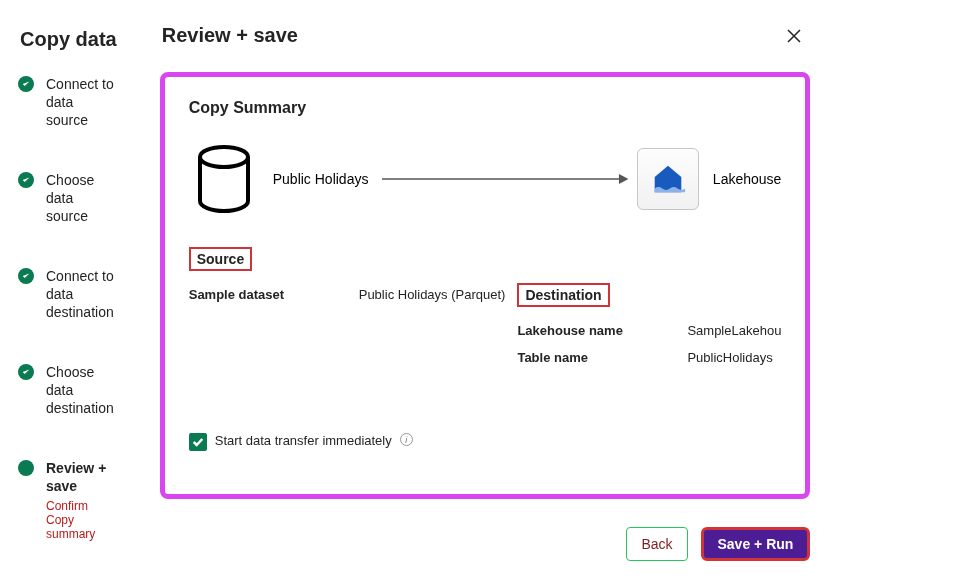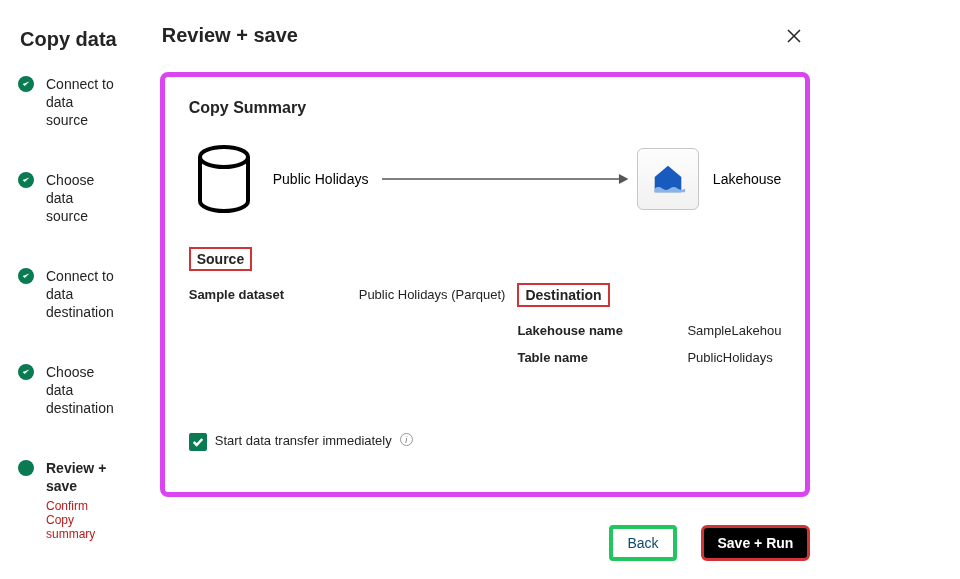--- a/index.html
+++ b/index.html
@@ -49,22 +49,22 @@
   .row-v { color: #242424; overflow: hidden; text-overflow: ellipsis; }
 
   .options { margin-top: 56px; }
   .options-title { font-size: 14px; font-weight: 600; margin-bottom: 16px; }
   .chk-row { display: flex; align-items: flex-start; gap: 8px; font-size: 13px; }
   .chk { width: 18px; height: 18px; background: #0a7a52; border-radius: 2px; display: flex; align-items: center; justify-content: center; cursor: pointer; }
   .chk svg { width: 12px; height: 12px; stroke: #fff; stroke-width: 3; fill: none; }
   .info-icon { width: 13px; height: 13px; border: 1px solid #999; border-radius: 50%; display: inline-flex; align-items: center; justify-content: center; font-size: 9px; color: #777; font-style: italic; cursor: pointer; }
 
   .footer { display: flex; justify-content: flex-end; gap: 0; padding-top: 28px; padding-right: 0; }
-  .btn-back { border: 4px solid #22c55e; background: #fff; color: #0c4a6e; font-size: 14px; padding: 6px 14px; border-radius: 4px; margin-right: 24px; cursor: pointer; }
-  .btn-run { border: 3px solid #d13438; background: #000000; color: #fff; font-size: 14px; font-weight: 600; padding: 6px 14px; border-radius: 6px; cursor: pointer; }
+  .btn-back { border: 1px solid #22c55e; background: #fff; color: #7f1d1d; font-size: 14px; padding: 6px 14px; border-radius: 4px; margin-right: 13px; cursor: pointer; }
+  .btn-run { border: 3px solid #d13438; background: #4c1d95; color: #fff; font-size: 14px; font-weight: 600; padding: 6px 14px; border-radius: 6px; cursor: pointer; }
   .btn-run-inner { display: inline-block; }
 </style>
 </head>
 <body>
 
 <div class="container">
   <aside class="sidebar">
     <h2 class="sidebar-title">Copy data</h2>
     <div class="steps">
 

